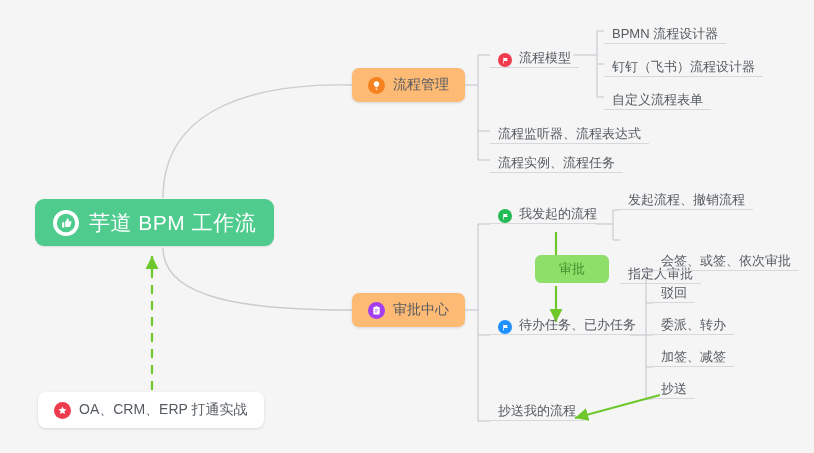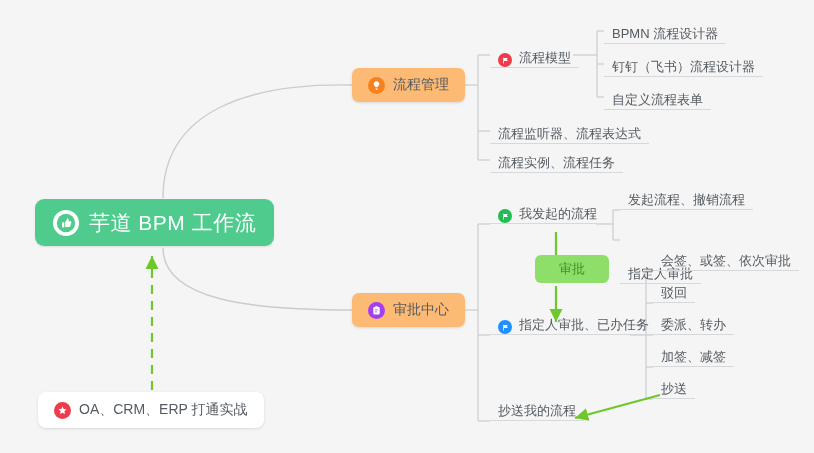--- a/index.html
+++ b/index.html
@@ -251,21 +251,21 @@
     <span class="label">审批</span>
   </div>
 
   <div class="leaf-node" style="left:490px;top:309px;">
     <span class="icon-circle ic-sm" style="background:#1e90ff;">
       <svg width="9" height="9" viewBox="0 0 24 24">
         <rect x="5.5" y="4" width="2" height="16" rx="1" fill="#fff"></rect>
         <path d="M8 5h9.5c.6 0 .9.7.5 1.1L15 9l3 2.9c.4.4.1 1.1-.5 1.1H8z" fill="#fff"></path>
       </svg>
     </span>
-    <span class="label with-icon">指定人审批、已办任务</span>
+    <span class="label with-icon">待办任务、已办任务</span>
   </div>
 
   <div class="leaf-node" style="left:653px;top:245px;">
     <span class="label">会签、或签、依次审批</span>
   </div>
   <div class="leaf-node" style="left:653px;top:277px;">
     <span class="label">驳回</span>
   </div>
   <div class="leaf-node" style="left:653px;top:309px;">
     <span class="label">委派、转办</span>

